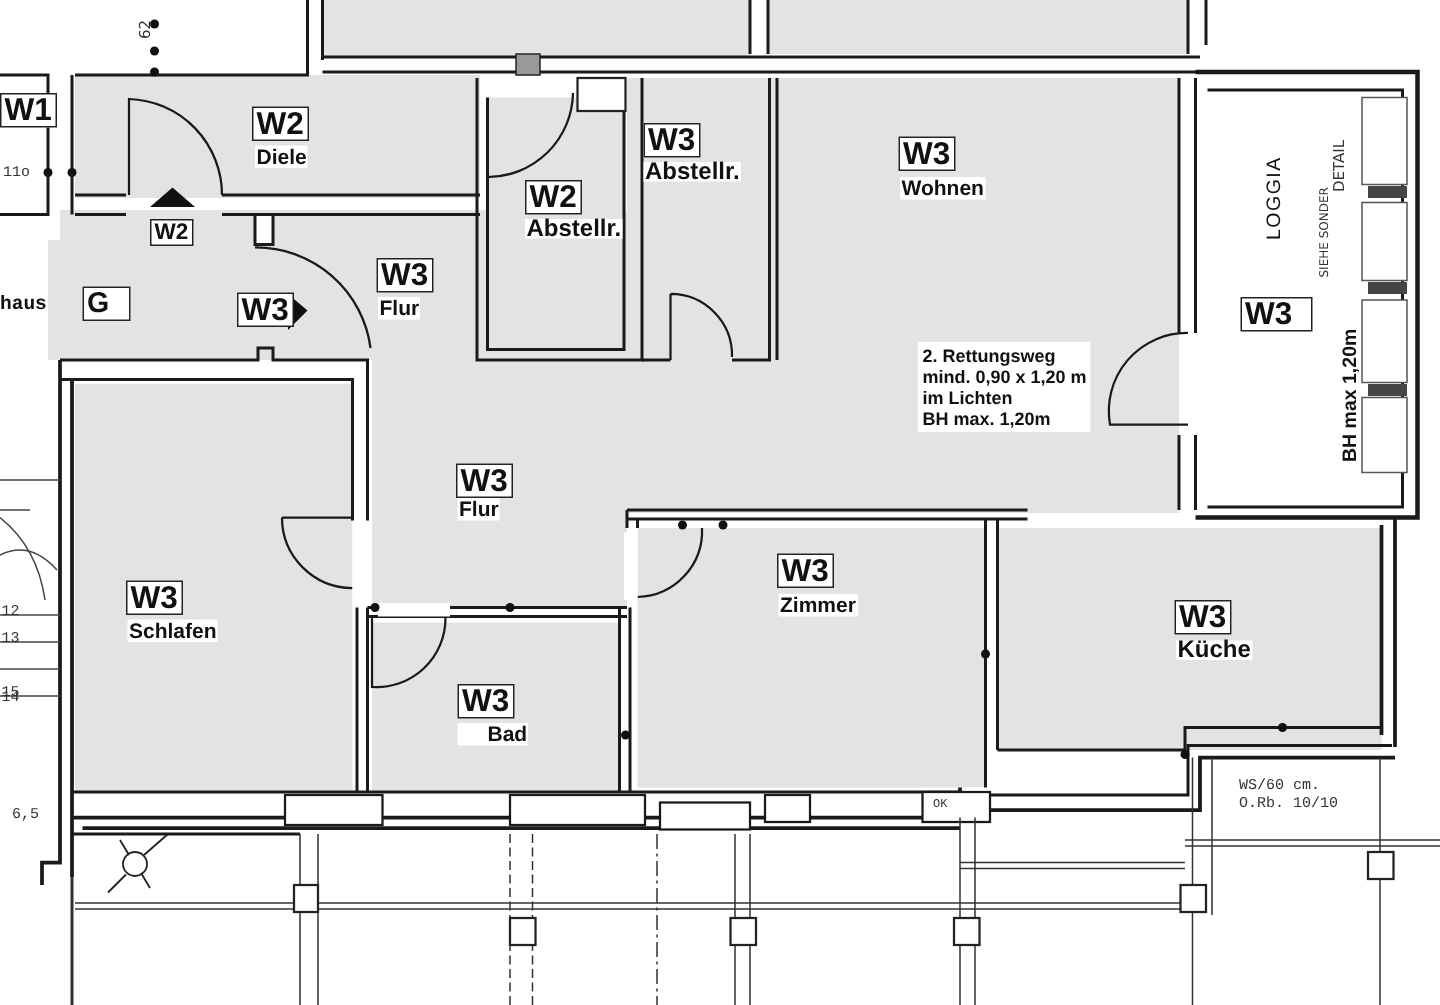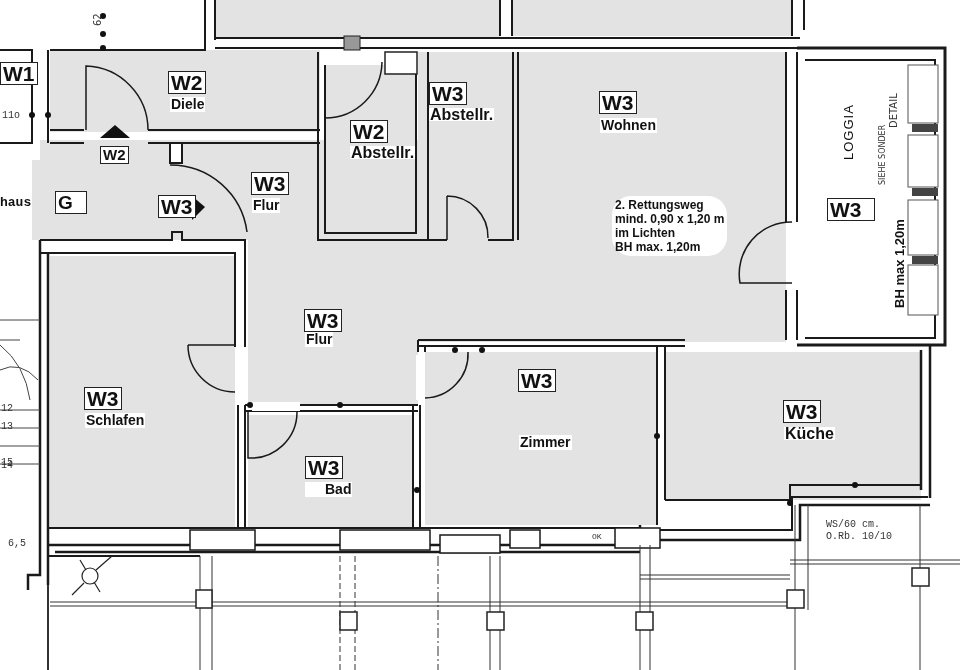--- a/index.html
+++ b/index.html
@@ -220,26 +220,26 @@
 <div class="code" style="left:304px;top:309px;">W3</div>
 <div class="name" style="left:305px;top:332px;">Flur</div>
 
 <div class="code" style="left:84px;top:387px;">W3</div>
 <div class="name" style="left:85px;top:413px;">Schlafen</div>
 
 <div class="code" style="left:305px;top:456px;">W3</div>
 <div class="name" style="left:305px;top:482px;padding-left:20px;">Bad</div>
 
 <div class="code" style="left:518px;top:369px;">W3</div>
-<div class="name" style="left:519px;top:396px;margin-top:39px;">Zimmer</div>
+<div class="name" style="left:519px;top:396px;">Zimmer</div>
 
 <div class="code" style="left:783px;top:400px;">W3</div>
 <div class="name sm" style="left:784px;top:427px;">Küche</div>
 
-<div class="note" style="left:612px;top:196px;border-radius:19px;">2. Rettungsweg
+<div class="note" style="left:612px;top:228px;">2. Rettungsweg
 mind. 0,90 x 1,20 m
 im Lichten
 BH max. 1,20m</div>
 
 <div class="vtext" style="left:892px;top:308px;">BH max 1,20m</div>
 <div class="handv" style="left:888px;top:128px;">DETAIL</div>
 <div class="handv" style="left:878px;top:185px;font-size:8px;">SIEHE SONDER</div>
 
 <div class="lbl" style="left:0;top:195px;font-size:13px;font-weight:bold;">haus</div>
 
@@ -247,13 +247,13 @@
 <div class="hand" style="left:1px;top:421px;">13</div>
 <div class="hand" style="left:1px;top:460px;text-align:right;">14</div>
 <div class="hand" style="left:1px;top:457px;">15</div>
 
 <div class="handv" style="left:92px;top:26px;">62</div>
 <div class="hand" style="left:2px;top:110px;">11o</div>
 <div class="hand" style="left:8px;top:538px;">6,5</div>
 
 <div class="hand" style="left:826px;top:519px;">WS/60 cm.</div>
 <div class="hand" style="left:826px;top:531px;text-align:center;">O.Rb. 10/10</div>
-<div class="hand" style="left:592px;top:532px;font-size:8px;">OK</div>
+<div class="hand" style="left:622px;top:532px;font-size:8px;">OK</div>
 
 </body></html>

